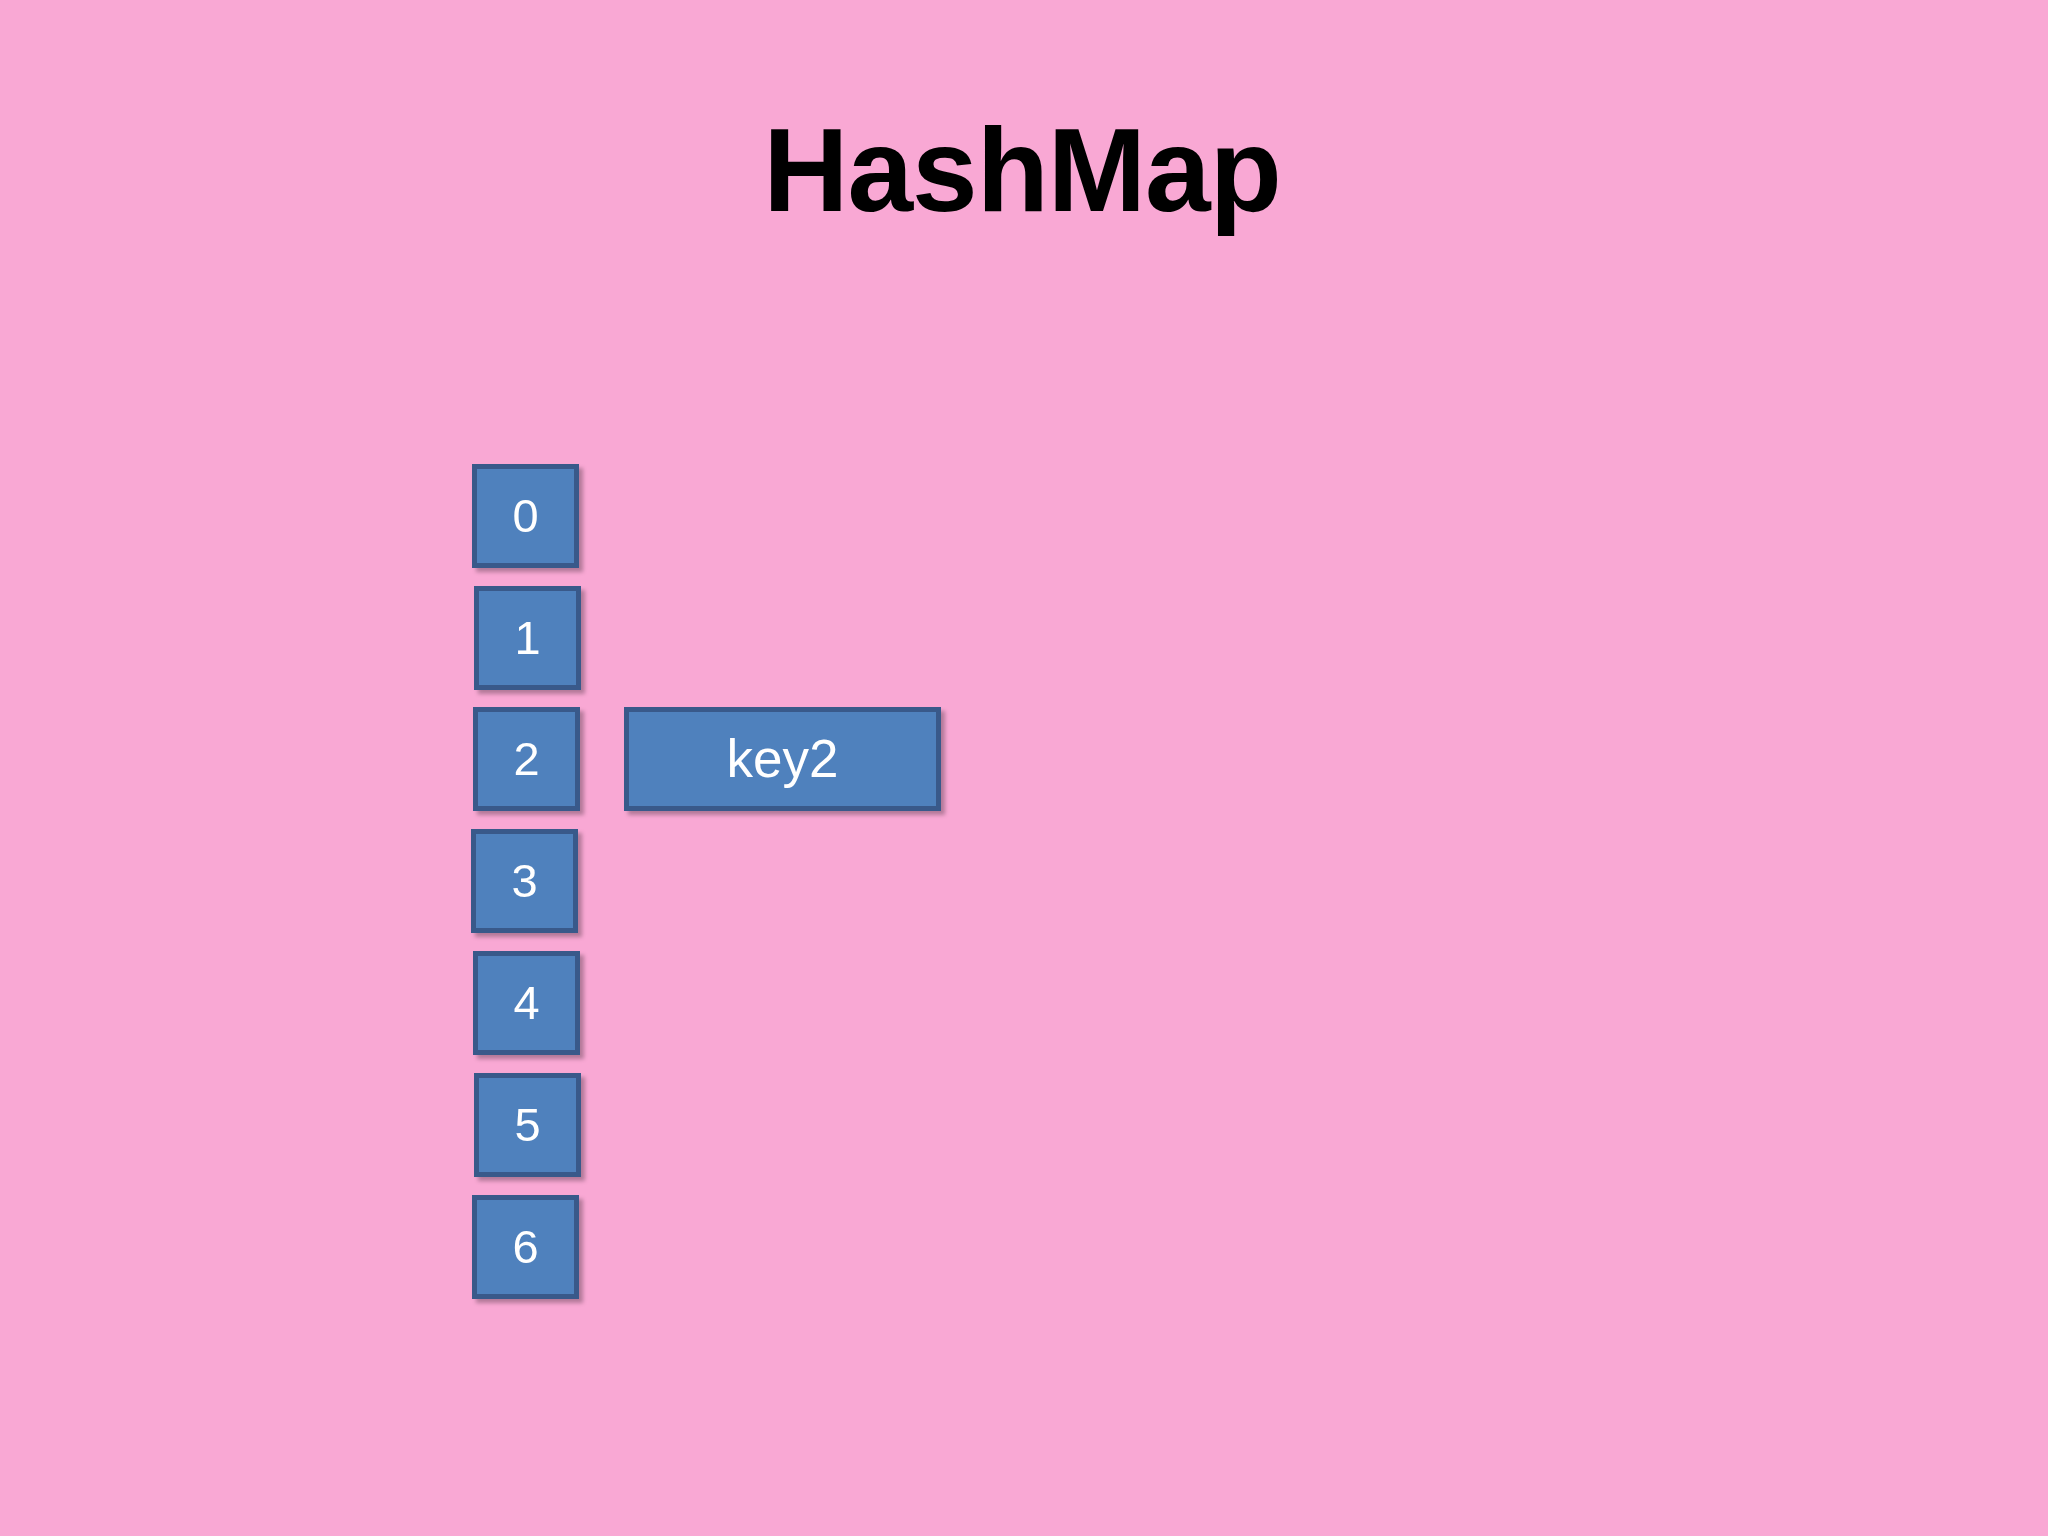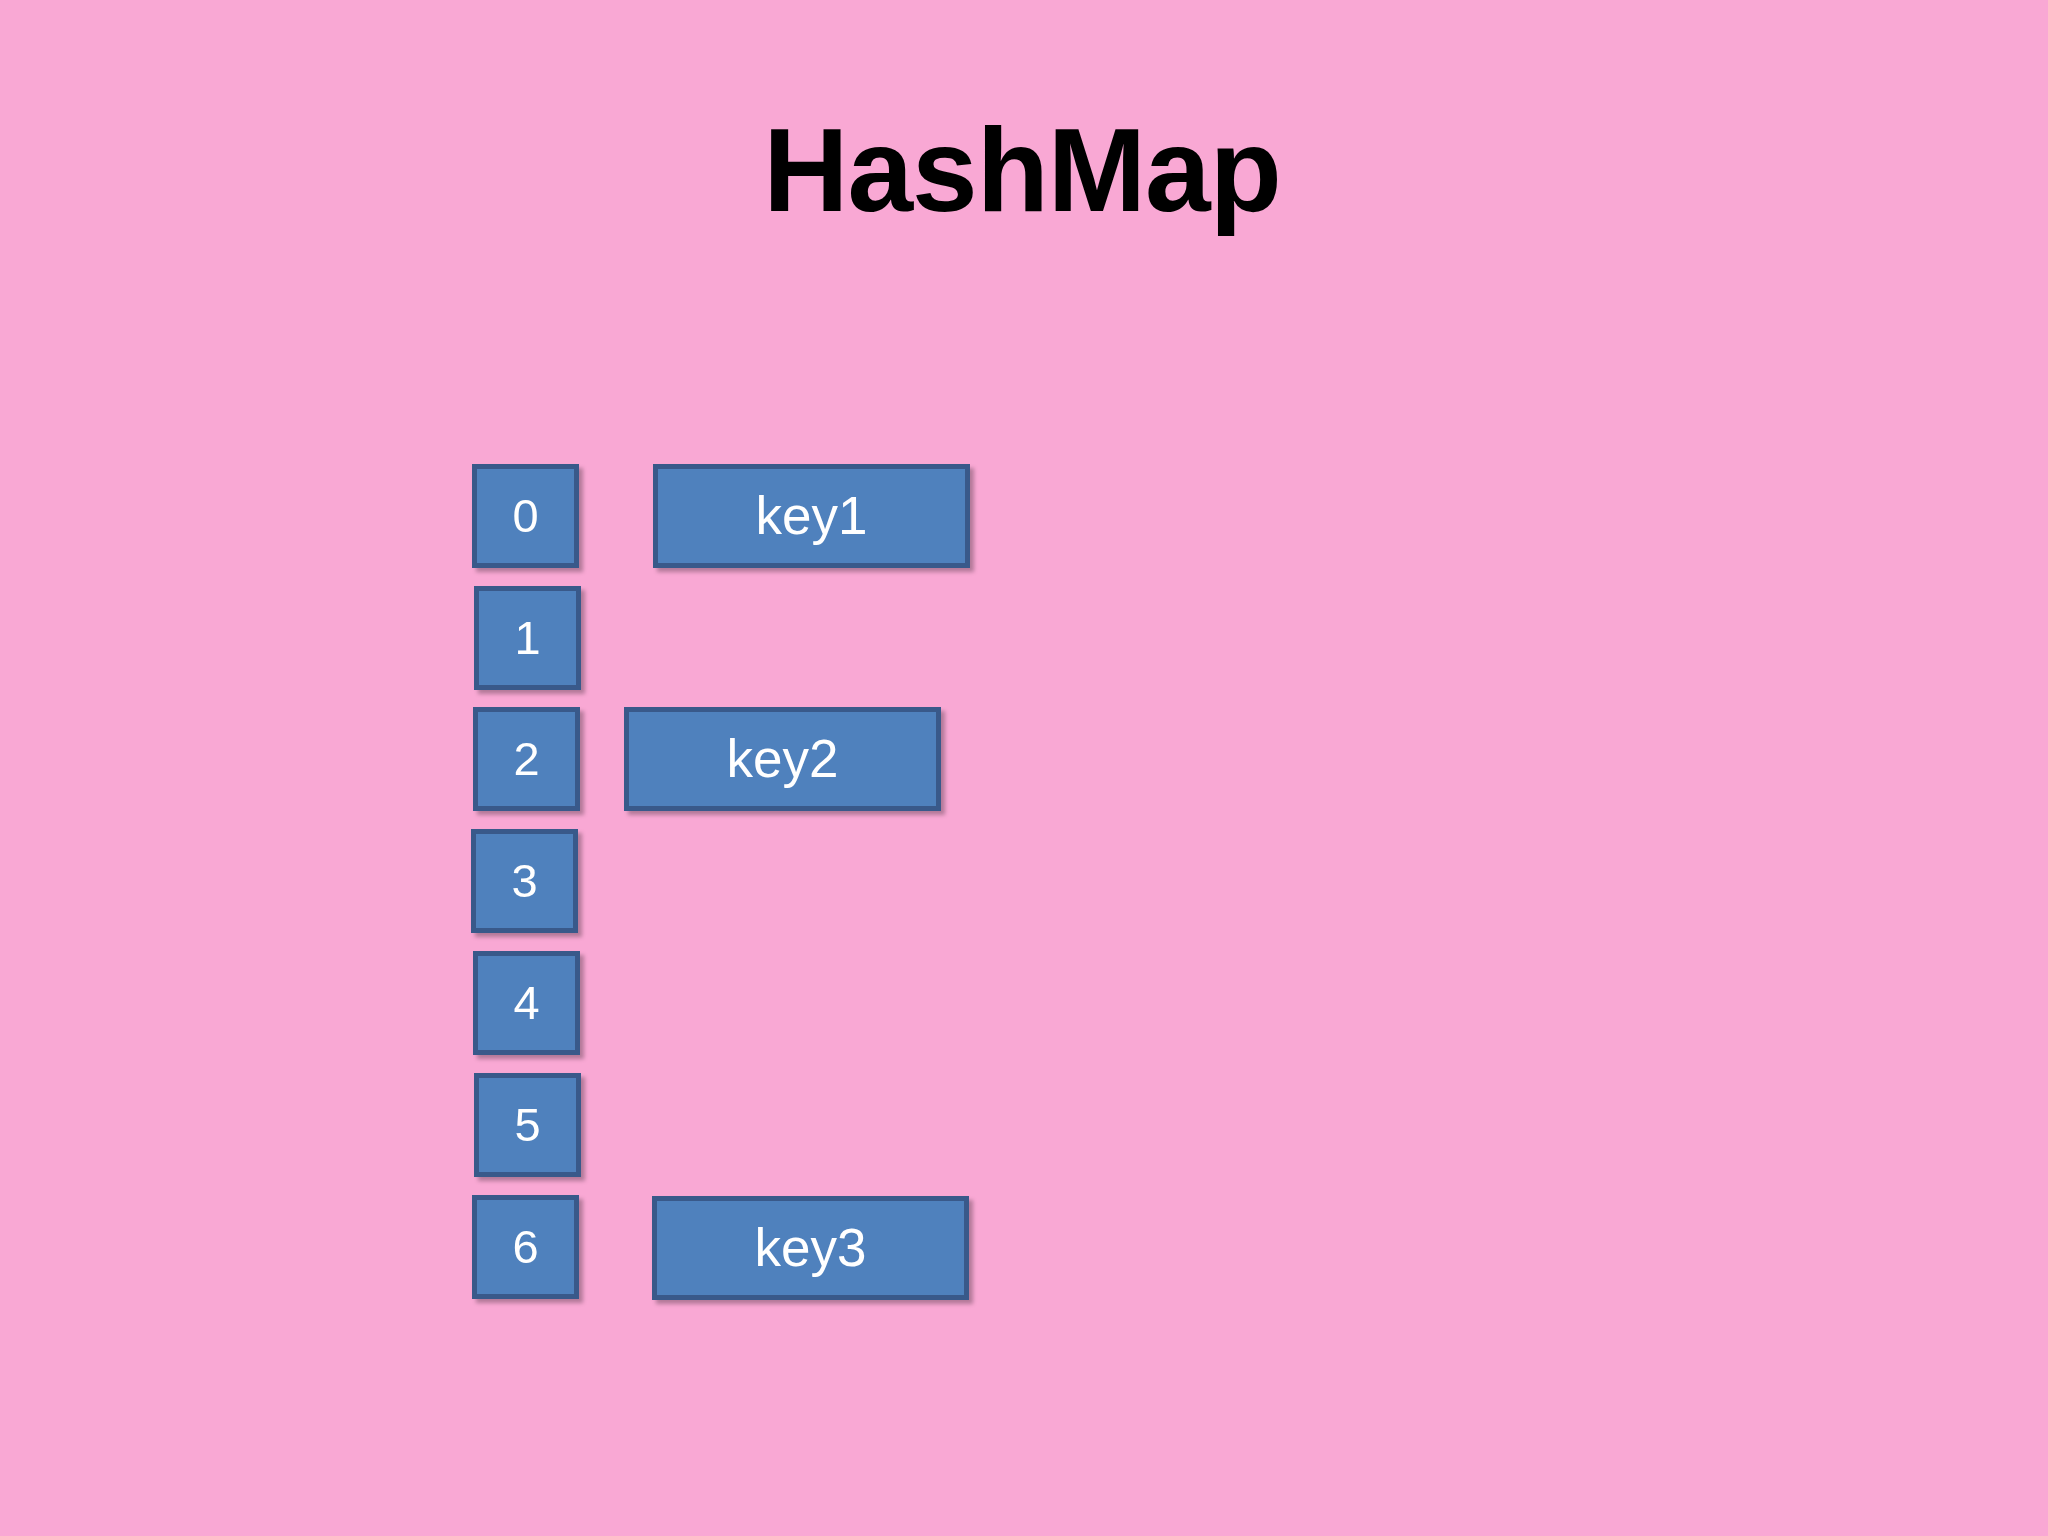--- a/index.html
+++ b/index.html
@@ -113,26 +113,20 @@
     </div>
 
     <div class="pp-box slot-box" style="left:474px; top:1073px;">
       <span class="slot-label">5</span>
     </div>
 
     <div class="pp-box slot-box" style="left:472px; top:1195px;">
       <span class="slot-label">6</span>
     </div>
 
-    <div class="pp-box key-box" style="left:653px; top:464px;">
-      <span class="key-label">key1</span>
-    </div>
 
     <div class="pp-box key-box" style="left:624px; top:707px;">
       <span class="key-label">key2</span>
     </div>
 
-    <div class="pp-box key-box" style="left:652px; top:1196px;">
-      <span class="key-label">key3</span>
-    </div>
 
   </div>
 </div>
 
 </body></html>

